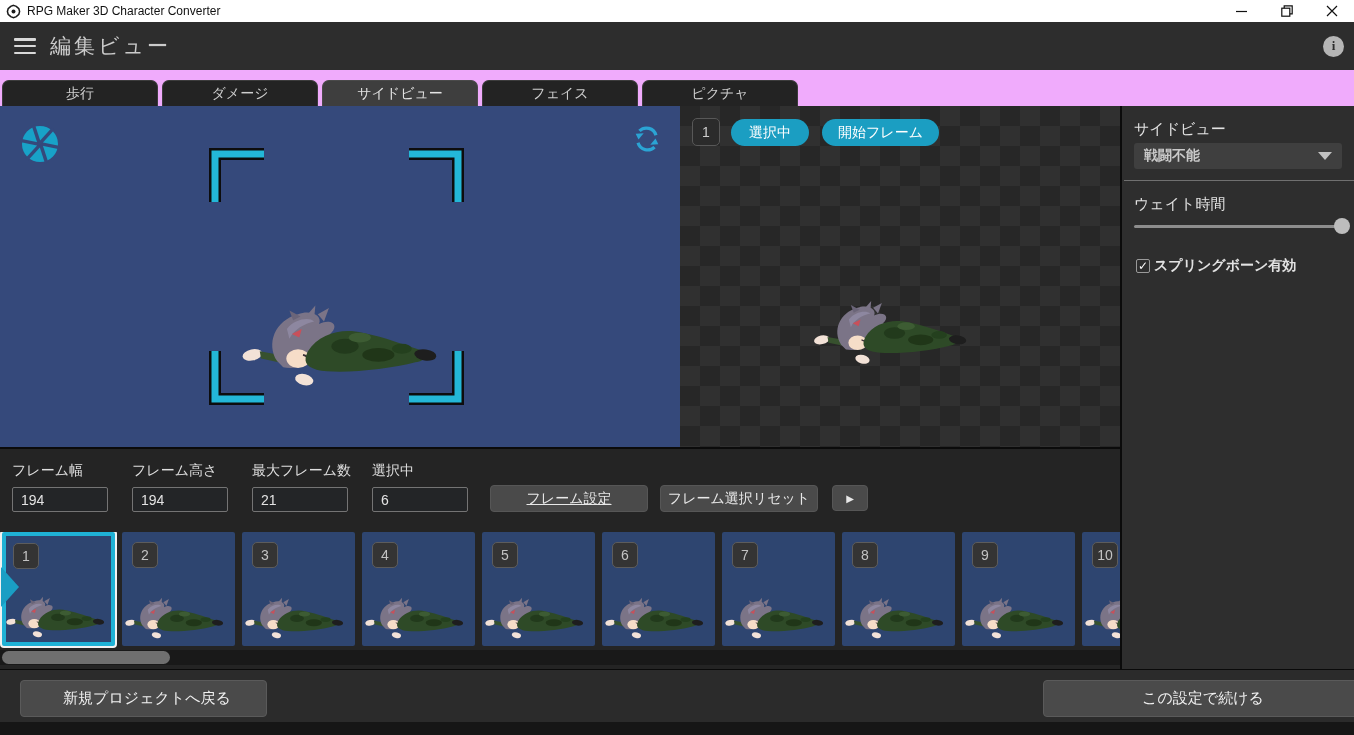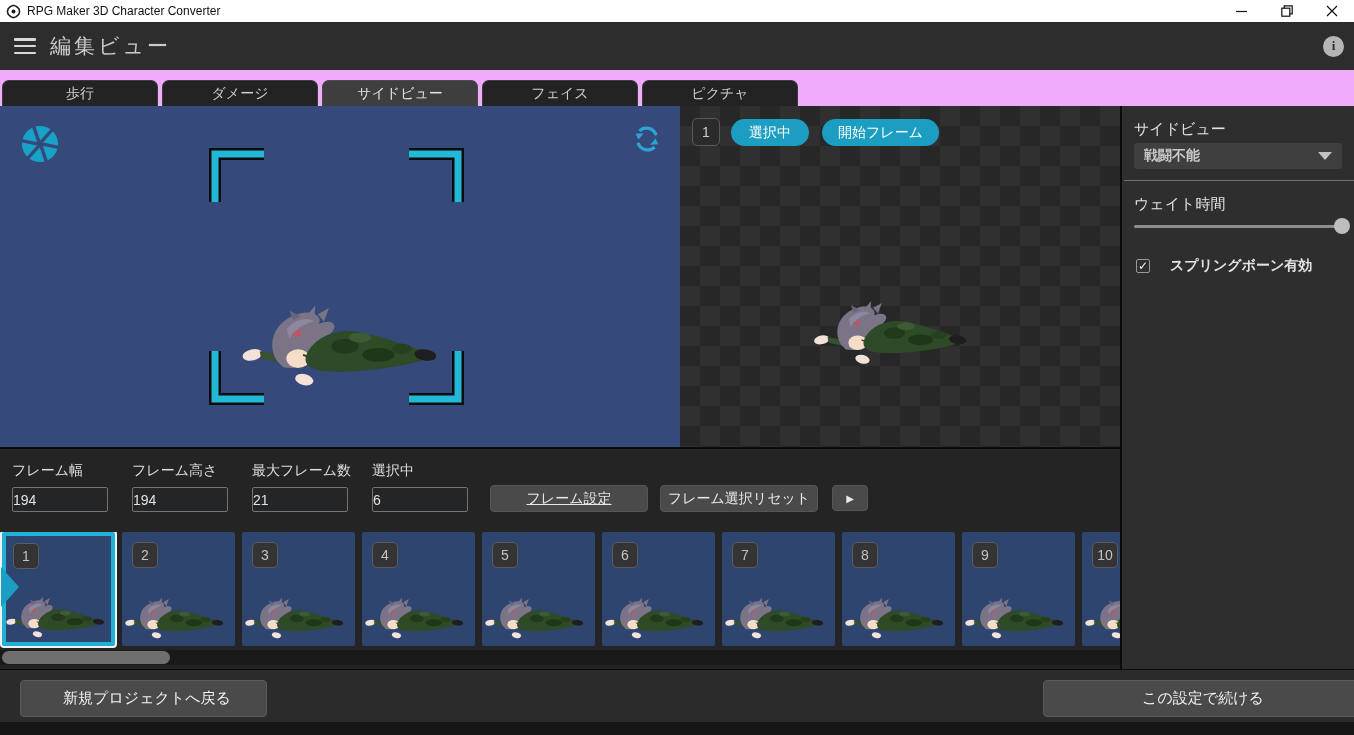--- a/index.html
+++ b/index.html
@@ -50,27 +50,27 @@
   .sp-label { position:absolute; left:12px; color:#e2e2e2; font-size:15px; }
   .dropdown { position:absolute; left:12px; top:37px; width:208px; height:26px; background:#3f3f3f; border-radius:3px; display:flex; align-items:center; cursor:pointer; }
   .dropdown .dd-value { margin-left:10px; color:#c9c9c9; font-size:14px; font-weight:bold; }
   .dd-arrow { margin-left:auto; margin-right:10px; width:0; height:0; border-left:7px solid transparent; border-right:7px solid transparent; border-top:8px solid #c2c2c2; }
   .sp-divider { position:absolute; left:2px; top:74px; width:232px; height:1px; background:#707070; }
   .slider { position:absolute; left:12px; top:110px; width:208px; height:20px; }
   .slider .track { position:absolute; left:0; top:9px; width:100%; height:3px; background:#8d8d8d; border-radius:2px; }
   .slider .handle { position:absolute; top:2px; width:16px; height:16px; border-radius:50%; background:#bdbdbd; cursor:pointer; }
   .checkrow { position:absolute; left:14px; top:151px; display:flex; align-items:center; cursor:pointer; }
   .checkbox { width:14px; height:14px; border:1px solid #9a9a9a; border-radius:2px; background:#2e2e2e; color:#ffffff; font-size:12px; font-weight:bold; display:flex; align-items:center; justify-content:center; line-height:1; }
-  .checklabel { margin-left:20px; color:#e2e2e2; font-size:14px; font-weight:bold; }
+  .checklabel { margin-left:4px; color:#e2e2e2; font-size:14px; font-weight:bold; }
 
   
   .bottompanel { position:absolute; left:0; top:447px; width:1120px; height:222px; background:#242424; border-top:2px solid #0b0b0b; }
   .fieldgroup { position:absolute; top:13px; width:110px; }
   .fieldgroup .flabel { color:#dedede; font-size:14px; }
-  .fieldgroup input { margin-top:7px; width:96px; height:25px; background:#232527; border:1px solid #747474; border-radius:2px; color:#e3e3e3; font-size:14px; padding-left:0; font-family:inherit; }
+  .fieldgroup input { margin-top:7px; width:96px; height:25px; background:#232527; border:1px solid #747474; border-radius:2px; color:#e3e3e3; font-size:14px; padding-left:8px; font-family:inherit; }
   .graybtn { position:absolute; top:36px; height:27px; background:#4a4a4a; border:1px solid #565656; border-radius:4px; color:#e8e8e8; font-size:14px; display:flex; align-items:center; justify-content:center; cursor:pointer; }
   .btn-framesettings { left:490px; width:158px;text-decoration:underline; }
   .btn-framereset { left:660px; width:158px;font-family:Liberation Mono, monospace; }
   .btn-play { left:832px; width:36px; height:26px; font-size:10px; }
 
   .thumbs { position:absolute; left:0; top:83px; width:1120px; height:116px; overflow:hidden; }
   .thumb { position:absolute; top:0; width:113px; height:114px; background:#2e4570; border-radius:2px; }
   .thumb .num { position:absolute; left:10px; top:10px; width:26px; height:26px; background:#343434; border:1px solid #5c5c5c; border-radius:5px; color:#c3c3c3; font-size:14px; display:flex; align-items:center; justify-content:center; }
   .thumb.selected { border:4px solid #1fb2d6; box-shadow:0 0 0 2px #f2f2f2; }
   .thumb.selected .num { left:7px; top:7px; }

